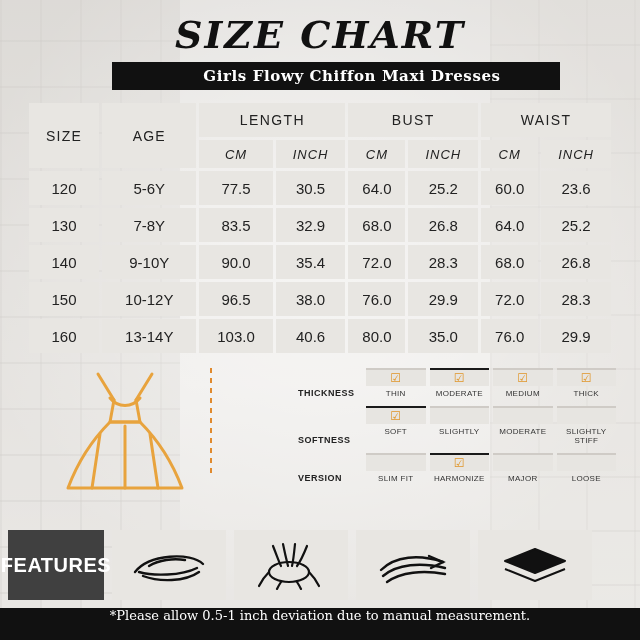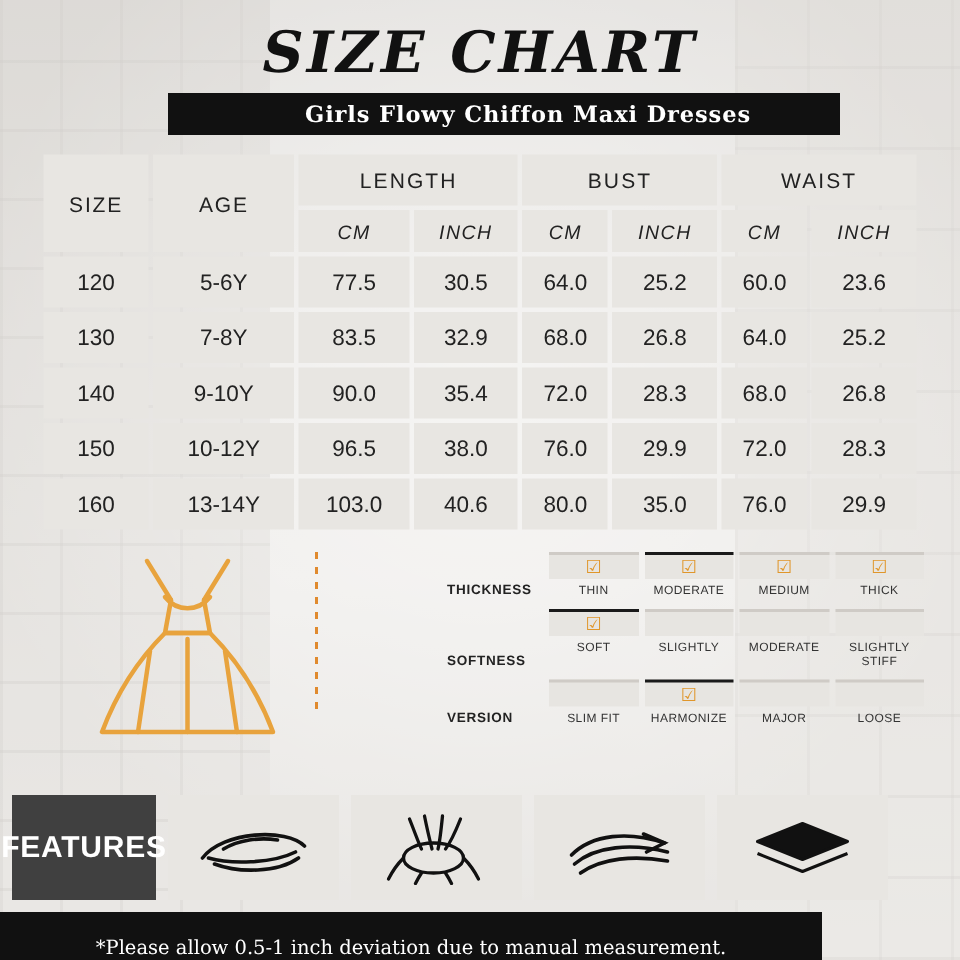--- a/index.html
+++ b/index.html
@@ -128,22 +128,22 @@
   }
   .feature-cell{
     position:absolute;top:530px;width:114px;height:70px;
     background:#e8e6e2;
     display:flex;align-items:center;justify-content:center;
   }
   .f1{left:112px;} .f2{left:234px;} .f3{left:356px;} .f4{left:478px;}
 
   
   .footer-bar{
-    position:absolute;left:0;bottom:0;width:548px;height:32px;
-    background:#111;display:flex;align-items:flex-end;justify-content:center;
+    position:absolute;left:0;bottom:0;width:640px;height:32px;
+    background:#111;display:flex;align-items:flex-start;justify-content:center;
   }
   .footer-bar span{
     color:#fff;font-size:13px;font-family:"DejaVu Serif", serif;
   }
 </style>
 </head>
 <body>
 
 <div class="bg">
   <div class="building"></div>

